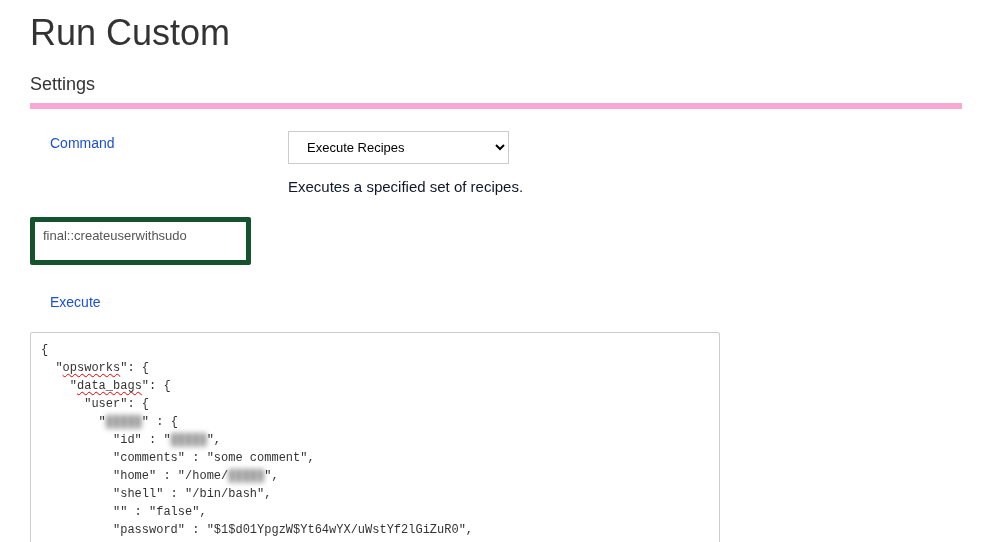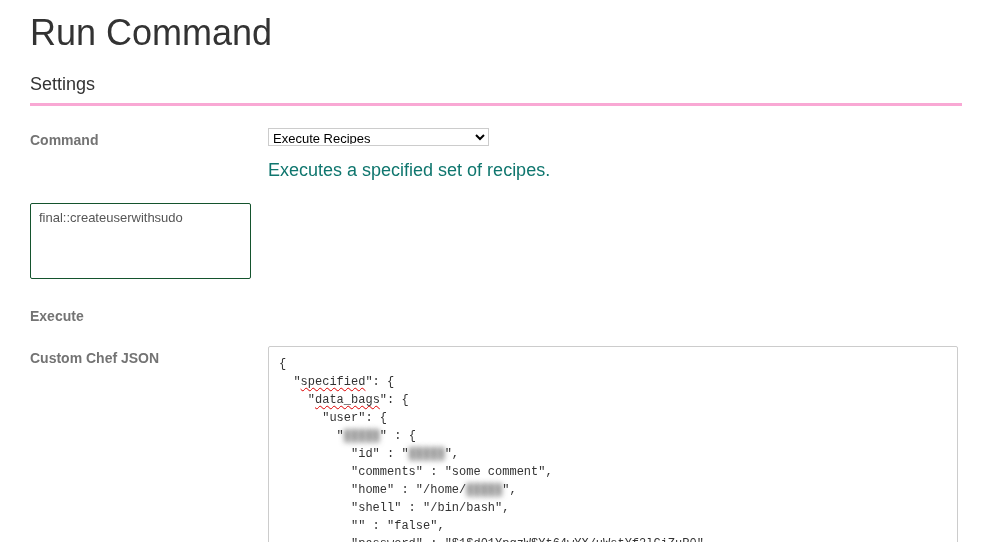--- a/index.html
+++ b/index.html
@@ -16,54 +16,55 @@
     font-weight: 400;
     color: #333;
     margin: 12px 0 20px 0;
   }
   h3.section {
     font-size: 18px;
     font-weight: 400;
     color: #333;
     margin: 0 0 6px 0;
     padding-bottom: 8px;
-    border-bottom: 3px solid #f9a8d4;
+    border-bottom: 6px solid #f9a8d4;
   }
   .row {
     display: flex;
     align-items: flex-start;
     margin-top: 22px;
   }
   .label-col {
     width: 238px;
     flex: none;
-    font-weight: bold;
-    color: #737373;
+    font-weight: normal;
+    color: #1d4ed8;
     padding-top: 4px;
+    margin-left: 20px;
   }
   .field-col {
     flex: 1;
   }
   select.dropdown {
     width: 221px;
-    height: 18px;
+    height: 33px;
     font-size: 13px;
     border: 1px solid #ccc;
     background: #fff;
-    padding: 1px 0;
+    padding: 1px 14px;
   }
   .help-text {
     margin-top: 14px;
-    color: #0f766e;
-    font-size: 18px;
+    color: #0f172a;
+    font-size: 15px;
   }
   textarea.tall {
     width: 221px;
-    height: 76px;
-    border: 1px solid #14532d;
+    height: 48px;
+    border: 5px solid #14532d;
     border-radius: 2px;
     padding: 6px 8px;
     font-family: inherit;
     font-size: 13px;
     resize: none;
     color: #555;
   }
   textarea.tall::placeholder { color: #aaa; }
   .json-area {
     width: 690px;
@@ -85,21 +86,21 @@
   }
   .blur {
     color: transparent;
     text-shadow: 0 0 5px rgba(80,80,80,0.7);
     border-radius: 2px;
   }
 </style>
 </head>
 <body>
 
-<h1>Run Command</h1>
+<h1>Run Custom</h1>
 
 <h3 class="section">Settings</h3>
 
 <div class="row">
   <div class="label-col">Command</div>
   <div class="field-col">
     <select class="dropdown">
       <option>Execute Recipes</option>
     </select>
     <div class="help-text">Executes a specified set of recipes.</div>
@@ -110,24 +111,23 @@
   <div class="field-col">
     <textarea class="tall" style="">final::createuserwithsudo</textarea>
   </div>
 </div>
 
 <div class="row">
   <div class="label-col">Execute</div>
 </div>
 
 <div class="row">
-  <div class="label-col">Custom Chef JSON</div>
   <div class="field-col">
     <div class="json-area" id="json-area">{
-  "<span class="red-squiggle">specified</span>": {
+  "<span class="red-squiggle">opsworks</span>": {
     "<span class="red-squiggle">data_bags</span>": {
       "user": {
         "<span class="blur">▓▓▓▓▓</span>" : {
           "id" : "<span class="blur">▓▓▓▓▓</span>",
           "comments" : "some comment",
           "home" : "/home/<span class="blur">▓▓▓▓▓</span>",
           "shell" : "/bin/bash",
           "" : "false",
           "password" : "$1$d01YpgzW$Yt64wYX/uWstYf2lGiZuR0",</div>
   </div>

